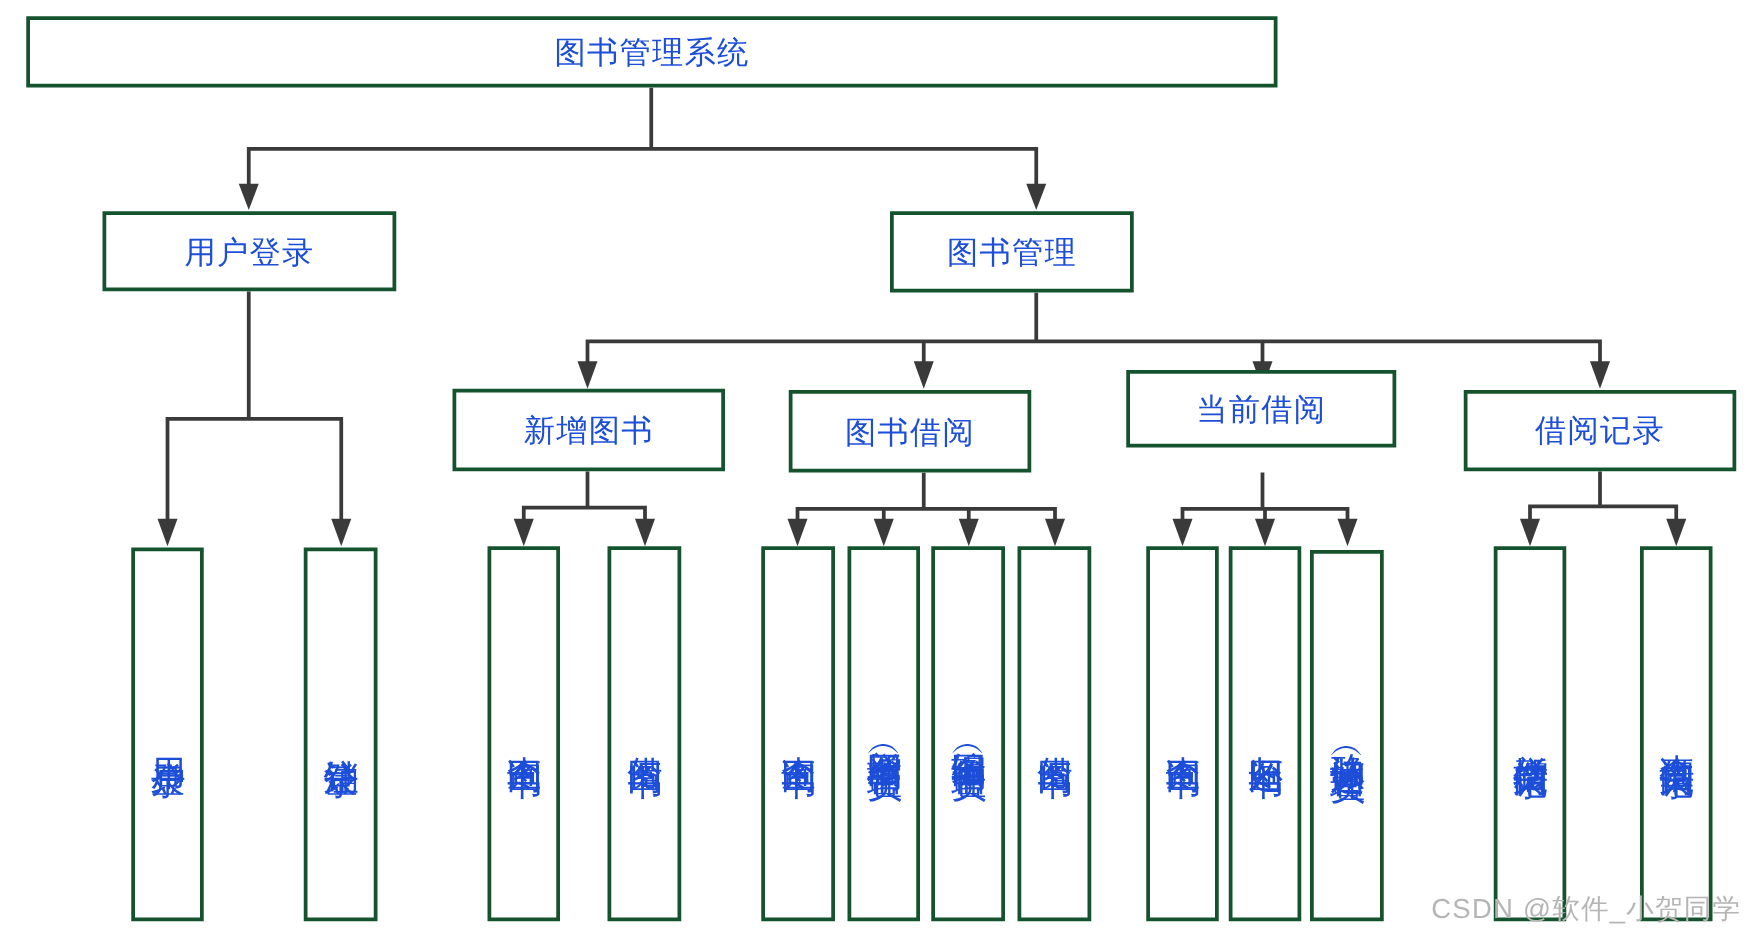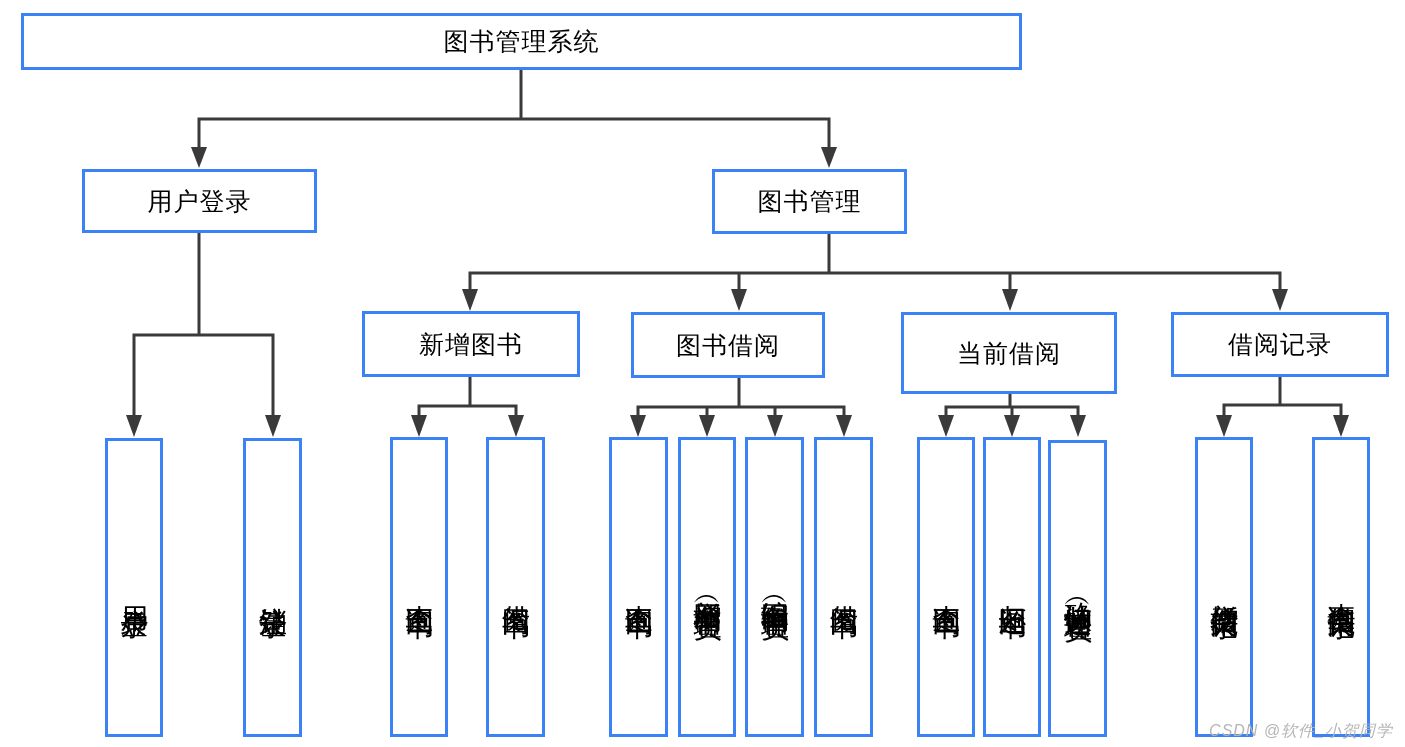--- a/index.html
+++ b/index.html
@@ -20,49 +20,48 @@
     width: 1405px;
     height: 747px;
   }
   .connectors {
     position: absolute;
     left: 0; top: 0;
   }
   .node {
     position: absolute;
     box-sizing: border-box;
-    border: 3px solid #3b82f6;
+    border: 3px solid #14532d;
     background: #ffffff;
     display: flex;
     align-items: center;
     justify-content: center;
-    color: #000000;
+    color: #1d4ed8;
   }
   .h-label {
     font-size: 25px;
     letter-spacing: 1px;
     white-space: nowrap;
   }
   .leaf .v-label {
     writing-mode: vertical-rl;
     text-orientation: mixed;
     font-size: 28px;
     line-height: 1;
     letter-spacing: 2px;
     white-space: nowrap;
   }
   .watermark {
     position: absolute;
     right: 12px;
     bottom: 5px;
-    font-size: 16px;
+    font-size: 22px;
     color: #b5b5b5;
     letter-spacing: 1px;
     white-space: nowrap;
-    font-style: italic;
   }
 </style>
 </head>
 <body>
 
 <div class="stage">
 
   <svg class="connectors" width="1405" height="747" viewBox="0 0 1405 747">
     <g stroke="#3a3a3a" stroke-width="3" fill="none">
 
@@ -120,21 +119,21 @@
   <div class="node" style="left:712px; top:169px; width:195px; height:65px">
     <span class="h-label">图书管理</span>
   </div>
 
   <div class="node" style="left:362px; top:311px; width:218px; height:66px">
     <span class="h-label">新增图书</span>
   </div>
   <div class="node" style="left:631px; top:312px; width:194px; height:66px">
     <span class="h-label">图书借阅</span>
   </div>
-  <div class="node" style="left:901px; top:312px; width:216px; height:82px">
+  <div class="node" style="left:901px; top:296px; width:216px; height:62px">
     <span class="h-label">当前借阅</span>
   </div>
   <div class="node" style="left:1171px; top:312px; width:218px; height:65px">
     <span class="h-label">借阅记录</span>
   </div>
 
   <div class="node leaf" style="left:105px; top:438px; width:58px; height:299px">
     <span class="v-label">用户登录</span>
   </div>
   <div class="node leaf" style="left:243px; top:438px; width:59px; height:299px">

